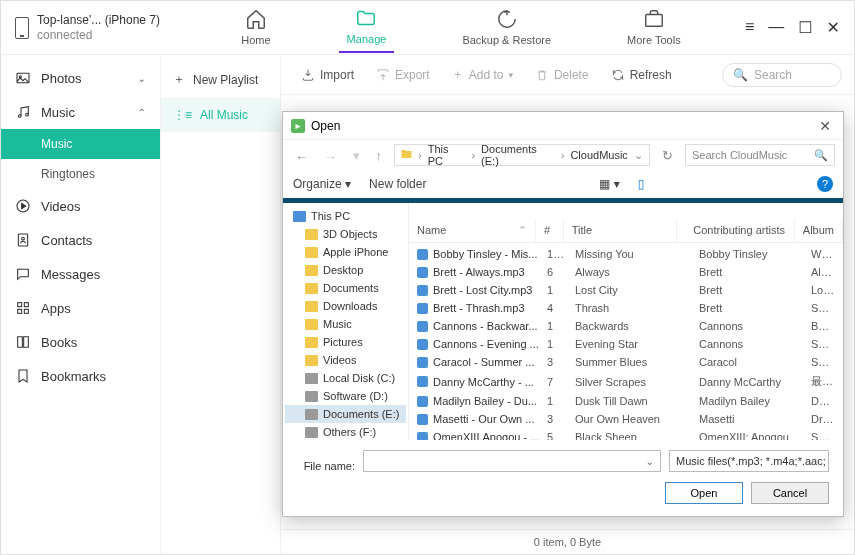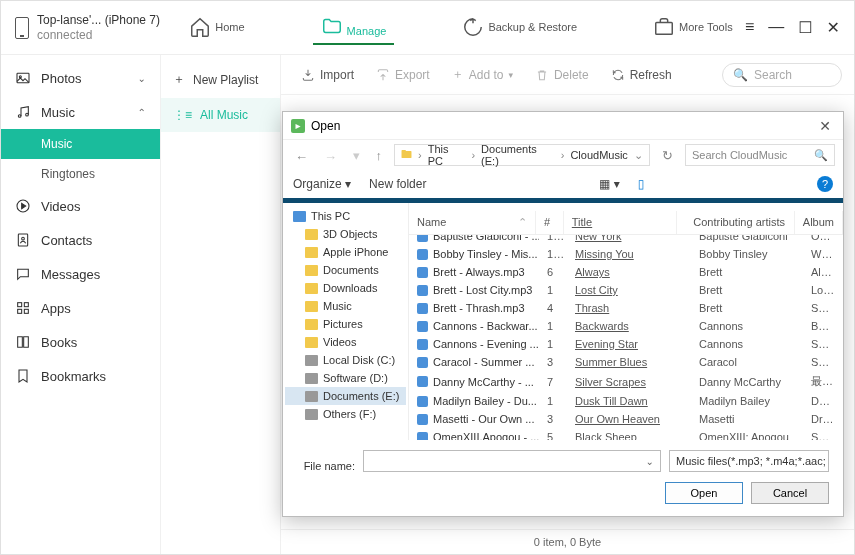--- a/index.html
+++ b/index.html
@@ -4,22 +4,22 @@
 <style>
 * { box-sizing: border-box; margin: 0; padding: 0; font-family: -apple-system, Segoe UI, Arial, sans-serif; }
 body { background: #f5f5f5; width: 855px; height: 555px; overflow: hidden; position: relative; }
 .app-window { background: #fff; width: 855px; height: 555px; position: relative; display: flex; flex-direction: column; border: 1px solid #e0e0e0; }
 .titlebar { height: 54px; display: flex; align-items: center; padding: 0 14px; border-bottom: 1px solid #eee; }
 .device-info { display: flex; gap: 8px; align-items: center; font-size: 12px; color: #333; width: 162px; }
 .phone-icon { width: 14px; height: 22px; border: 1.5px solid #555; border-radius: 2px; position: relative; }
 .phone-icon::after { content:''; position:absolute; bottom:1px; left:50%; transform:translateX(-50%); width:4px; height:2px; background:#555; }
 .device-text { line-height: 1.2; }
 .nav-tabs { display: flex; gap: 60px; align-items: center; flex: 1; justify-content: center; }
-.nav-tab { display: flex; flex-direction: row; align-items: center; gap: 4px; font-size: 11px; color: #555; cursor: pointer; padding: 4px 8px 6px; }
-.nav-tab.active { color: #1abc9c; border-bottom: 2px solid #15803d; align-items: flex-end; }
+.nav-tab { display: flex; flex-direction: column; align-items: center; gap: 4px; font-size: 11px; color: #555; cursor: pointer; padding: 4px 8px 6px; }
+.nav-tab.active { color: #1abc9c; border-bottom: 2px solid #6d28d9; }
 .nav-tab svg { width: 22px; height: 22px; stroke: currentColor; fill: none; stroke-width: 1.6; }
 .window-controls { display:flex; gap:14px; font-size:16px; color:#333; }
 .window-controls span { cursor:pointer; }
 .body { display: flex; flex: 1; min-height: 0; }
 .sidebar { width: 160px; border-right: 1px solid #f0f0f0; padding-top: 6px; font-size: 13px; color: #333; }
 .side-item { display:flex; align-items:center; gap:10px; padding: 9px 14px; cursor:pointer; position:relative; }
 .side-item svg { width:16px; height:16px; stroke:#333; fill:none; stroke-width:1.6; }
 .side-item .chev { margin-left:auto; font-size:10px; color:#666; }
 .side-sub { padding-left: 40px; font-size:12px; color:#555; padding-top:8px; padding-bottom:8px; cursor:pointer; }
 .side-sub.active { background:#1abc9c; color:#fff; }
@@ -51,27 +51,27 @@
 .dlg-body { flex:1; display:flex; min-height:0; }
 .tree { width:126px; border-right:1px solid #eee; overflow:auto; padding:4px 2px; }
 .tree-item { display:flex; align-items:center; gap:5px; padding:3px 4px 3px 8px; font-size:11px; color:#333; cursor:pointer; white-space:nowrap; }
 .tree-item.indent { padding-left:20px; }
 .tree-item.sel { background:#d8e6f2; }
 .ticon { width:13px; height:11px; display:inline-block; }
 .ticon.folder{ background:#f2c94c; border-radius:1px; }
 .ticon.pc{ background:#4a90d9; border-radius:1px; }
 .ticon.drive{ background:#999; border-radius:1px; }
 .file-list { flex:1; overflow:auto; position:relative; }
-.fl-head { display:flex; border-bottom:1px solid #eee; position:sticky; top:8px; background:#fff; }
+.fl-head { display:flex; border-bottom:1px solid #eee; position:sticky; top:16px; background:#fff; }
 .fl-head div { padding:5px 8px; font-size:11px; color:#555; border-right:1px solid #f0f0f0; }
 .fl-row { display:flex; align-items:center; }
 .fl-row div { padding:3px 8px; font-size:11px; color:#555; white-space:nowrap; overflow:hidden; text-overflow:ellipsis; }
 .fl-row .fname{ display:flex; align-items:center; gap:5px; color:#333; }
 .micon{ width:11px; height:11px; background:#4a90d9; border-radius:2px; display:inline-block; flex-shrink:0; }
-.c-name{ width:130px; } .c-num{ width:28px; } .c-title{ width:116px;text-decoration:underline; } .c-artist{ width:112px;margin-left:8px; } .c-album{ flex:1; }
+.c-name{ width:130px; } .c-num{ width:28px; } .c-title{ width:116px; } .c-artist{ width:112px;margin-left:8px; } .c-album{ flex:1; }
 .dlg-footer { padding:10px 14px 12px; display:flex; flex-direction:column; gap:10px; }
 .fname-row { display:flex; align-items:flex-end; gap:8px; }
 .fname-row label{ font-size:11px; color:#333; min-width:58px; text-align:right; }
 .fname-row .combo{ flex:1; border:1px solid #bbb; height:22px; display:flex; align-items:center; justify-content:flex-end; padding:0 6px; font-size:10px; color:#666; }
 .ftype{ width:160px; border:1px solid #bbb; height:22px; display:flex; align-items:center; padding:0 6px; font-size:11px; color:#333; white-space:nowrap; overflow:hidden; }
 .btn-row { display:flex; gap:8px; justify-content:flex-end; }
 .btn{ width:78px; height:22px; border:1px solid #aaa; background:#eee; font-size:11px; display:flex; align-items:center; justify-content:center; cursor:pointer; }
 .btn.primary{ border:1.5px solid #3e89c7; background:#fdfdfd; }
 </style>
 </head>
@@ -283,20 +283,24 @@
         <div class="tree-item indent">
           <span class="ticon folder"></span>
           <span>3D Objects</span>
         </div>
         <div class="tree-item indent">
           <span class="ticon folder"></span>
           <span>Apple iPhone</span>
         </div>
         <div class="tree-item indent">
           <span class="ticon folder"></span>
+          <span>Desktop</span>
+        </div>
+        <div class="tree-item indent">
+          <span class="ticon folder"></span>
           <span>Documents</span>
         </div>
         <div class="tree-item indent">
           <span class="ticon folder"></span>
           <span>Downloads</span>
         </div>
         <div class="tree-item indent">
           <span class="ticon folder"></span>
           <span>Music</span>
         </div>

